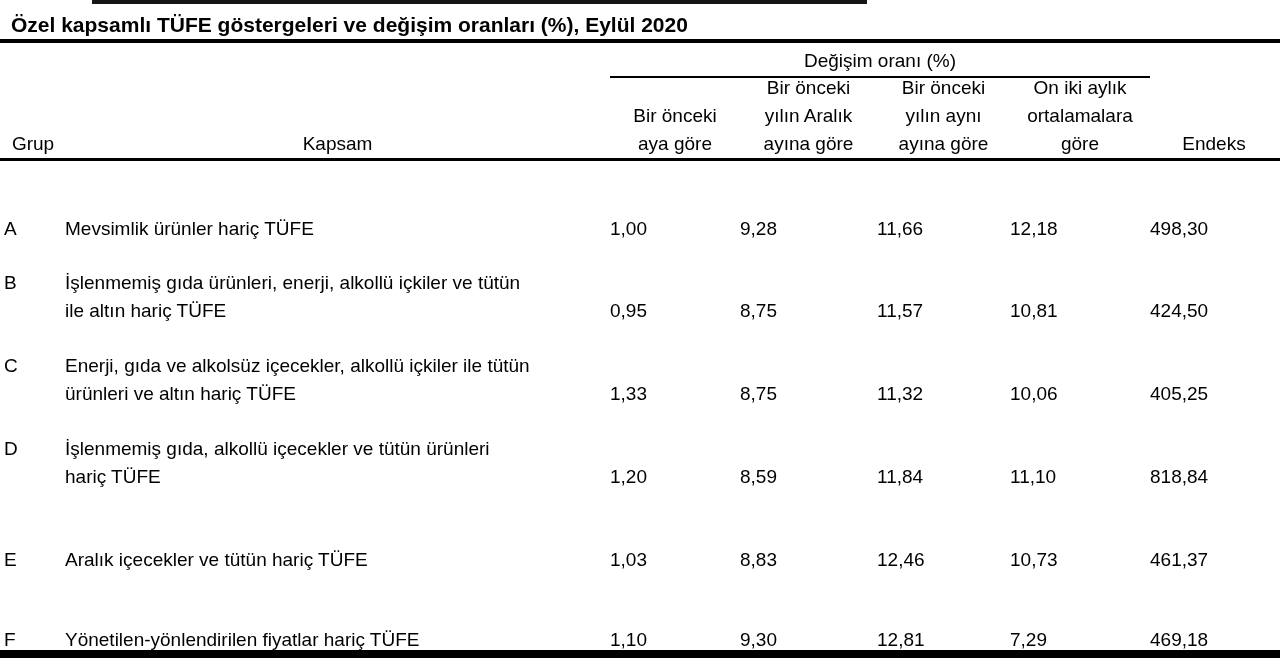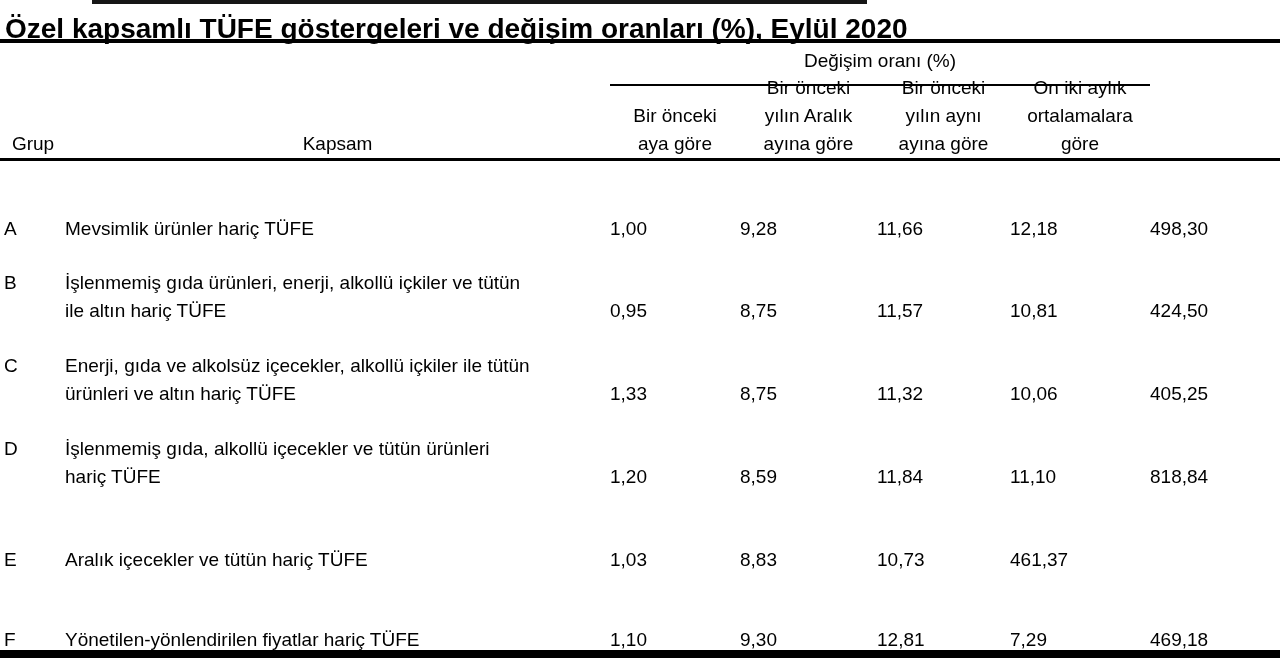--- a/index.html
+++ b/index.html
@@ -2,25 +2,25 @@
 <html><head>
 <meta charset="utf-8">
 <style>
   html,body{margin:0;padding:0}
   body{
     width:1280px;height:658px;position:relative;overflow:hidden;
     background:#ffffff;color:#000;
     font-family:"Liberation Sans", sans-serif;
   }
   .top-artifact{position:absolute;left:92px;top:0;width:775px;height:4px;background:#161616}
-  .title{position:absolute;left:5px;top:13px;font-size:28px;font-weight:bold;white-space:nowrap}
+  .title{position:absolute;left:11px;top:13px;font-size:21px;font-weight:bold;white-space:nowrap}
   .title-rule{position:absolute;left:0;top:39px;width:1280px;height:4px;background:#000}
   .degisim-head{
     position:absolute;left:610px;top:50px;width:540px;
-    text-align:center;font-size:19px;padding-bottom:12px;
+    text-align:center;font-size:19px;padding-bottom:4px;
     border-bottom:2px solid #000;
   }
   .colheads{
     position:absolute;left:0;top:74px;width:1278px;height:84px;
     display:grid;grid-template-columns:4px 58px 548px 130px 137px 133px 140px 128px;
     align-items:end;font-size:19px;line-height:28px;
   }
   .ch{text-align:center;white-space:pre}
   .ch-left{text-align:center;white-space:pre}
   .pad3{padding-left:3px}
@@ -53,20 +53,21 @@
 aya göre</div>
   <div class="ch">Bir önceki
 yılın Aralık
 ayına göre</div>
   <div class="ch">Bir önceki
 yılın aynı
 ayına göre</div>
   <div class="ch">On iki aylık
 ortalamalara
 göre</div>
+  <div class="ch">Endeks</div>
 </div>
 
 <div class="head-rule"></div>
 
 <div>
     <div class="row" style="top: 215px;">
     <div></div>
     <div class="grup">A</div>
     <div class="kapsam">Mevsimlik ürünler hariç TÜFE</div>
     <div class="val">1,00</div>
@@ -107,20 +108,21 @@
     <div class="val">11,84</div>
     <div class="val">11,10</div>
     <div class="val">818,84</div>
   </div>
     <div class="row" style="top: 546px;">
     <div></div>
     <div class="grup">E</div>
     <div class="kapsam">Aralık içecekler ve tütün hariç TÜFE</div>
     <div class="val">1,03</div>
     <div class="val">8,83</div>
+    <div class="val">12,46</div>
     <div class="val">10,73</div>
     <div class="val">461,37</div>
   </div>
     <div class="row" style="top: 626px;">
     <div></div>
     <div class="grup">F</div>
     <div class="kapsam">Yönetilen-yönlendirilen fiyatlar hariç TÜFE</div>
     <div class="val">1,10</div>
     <div class="val">9,30</div>
     <div class="val">12,81</div>

